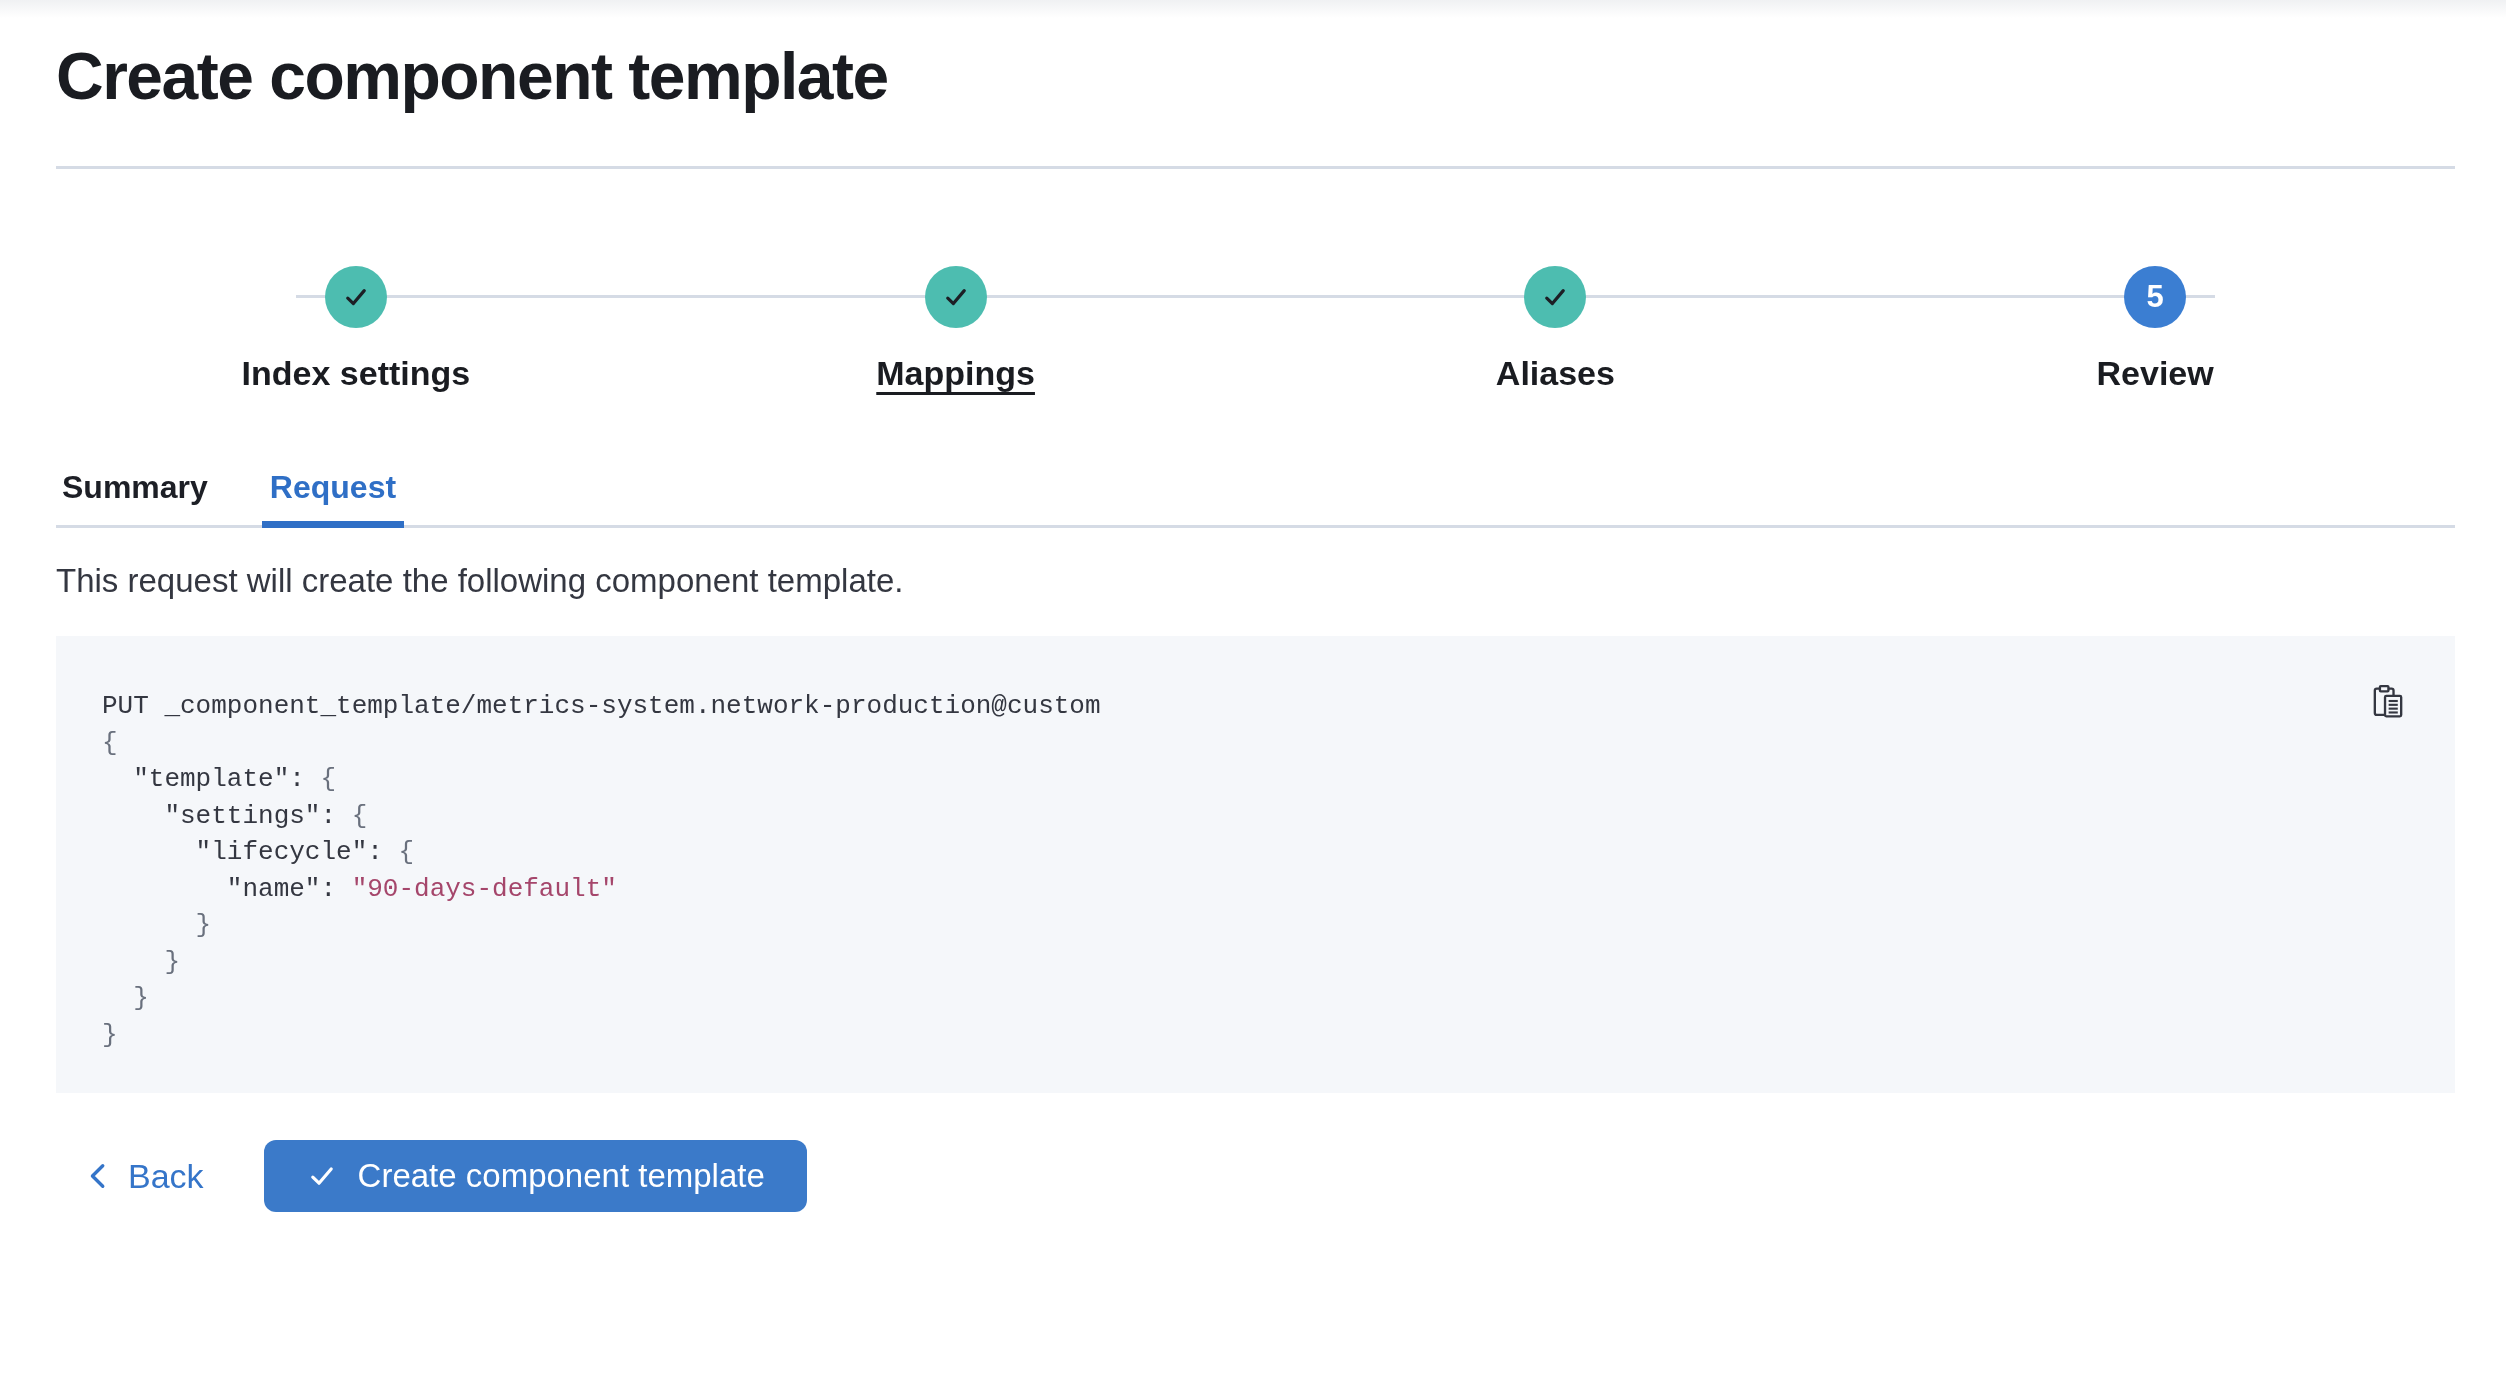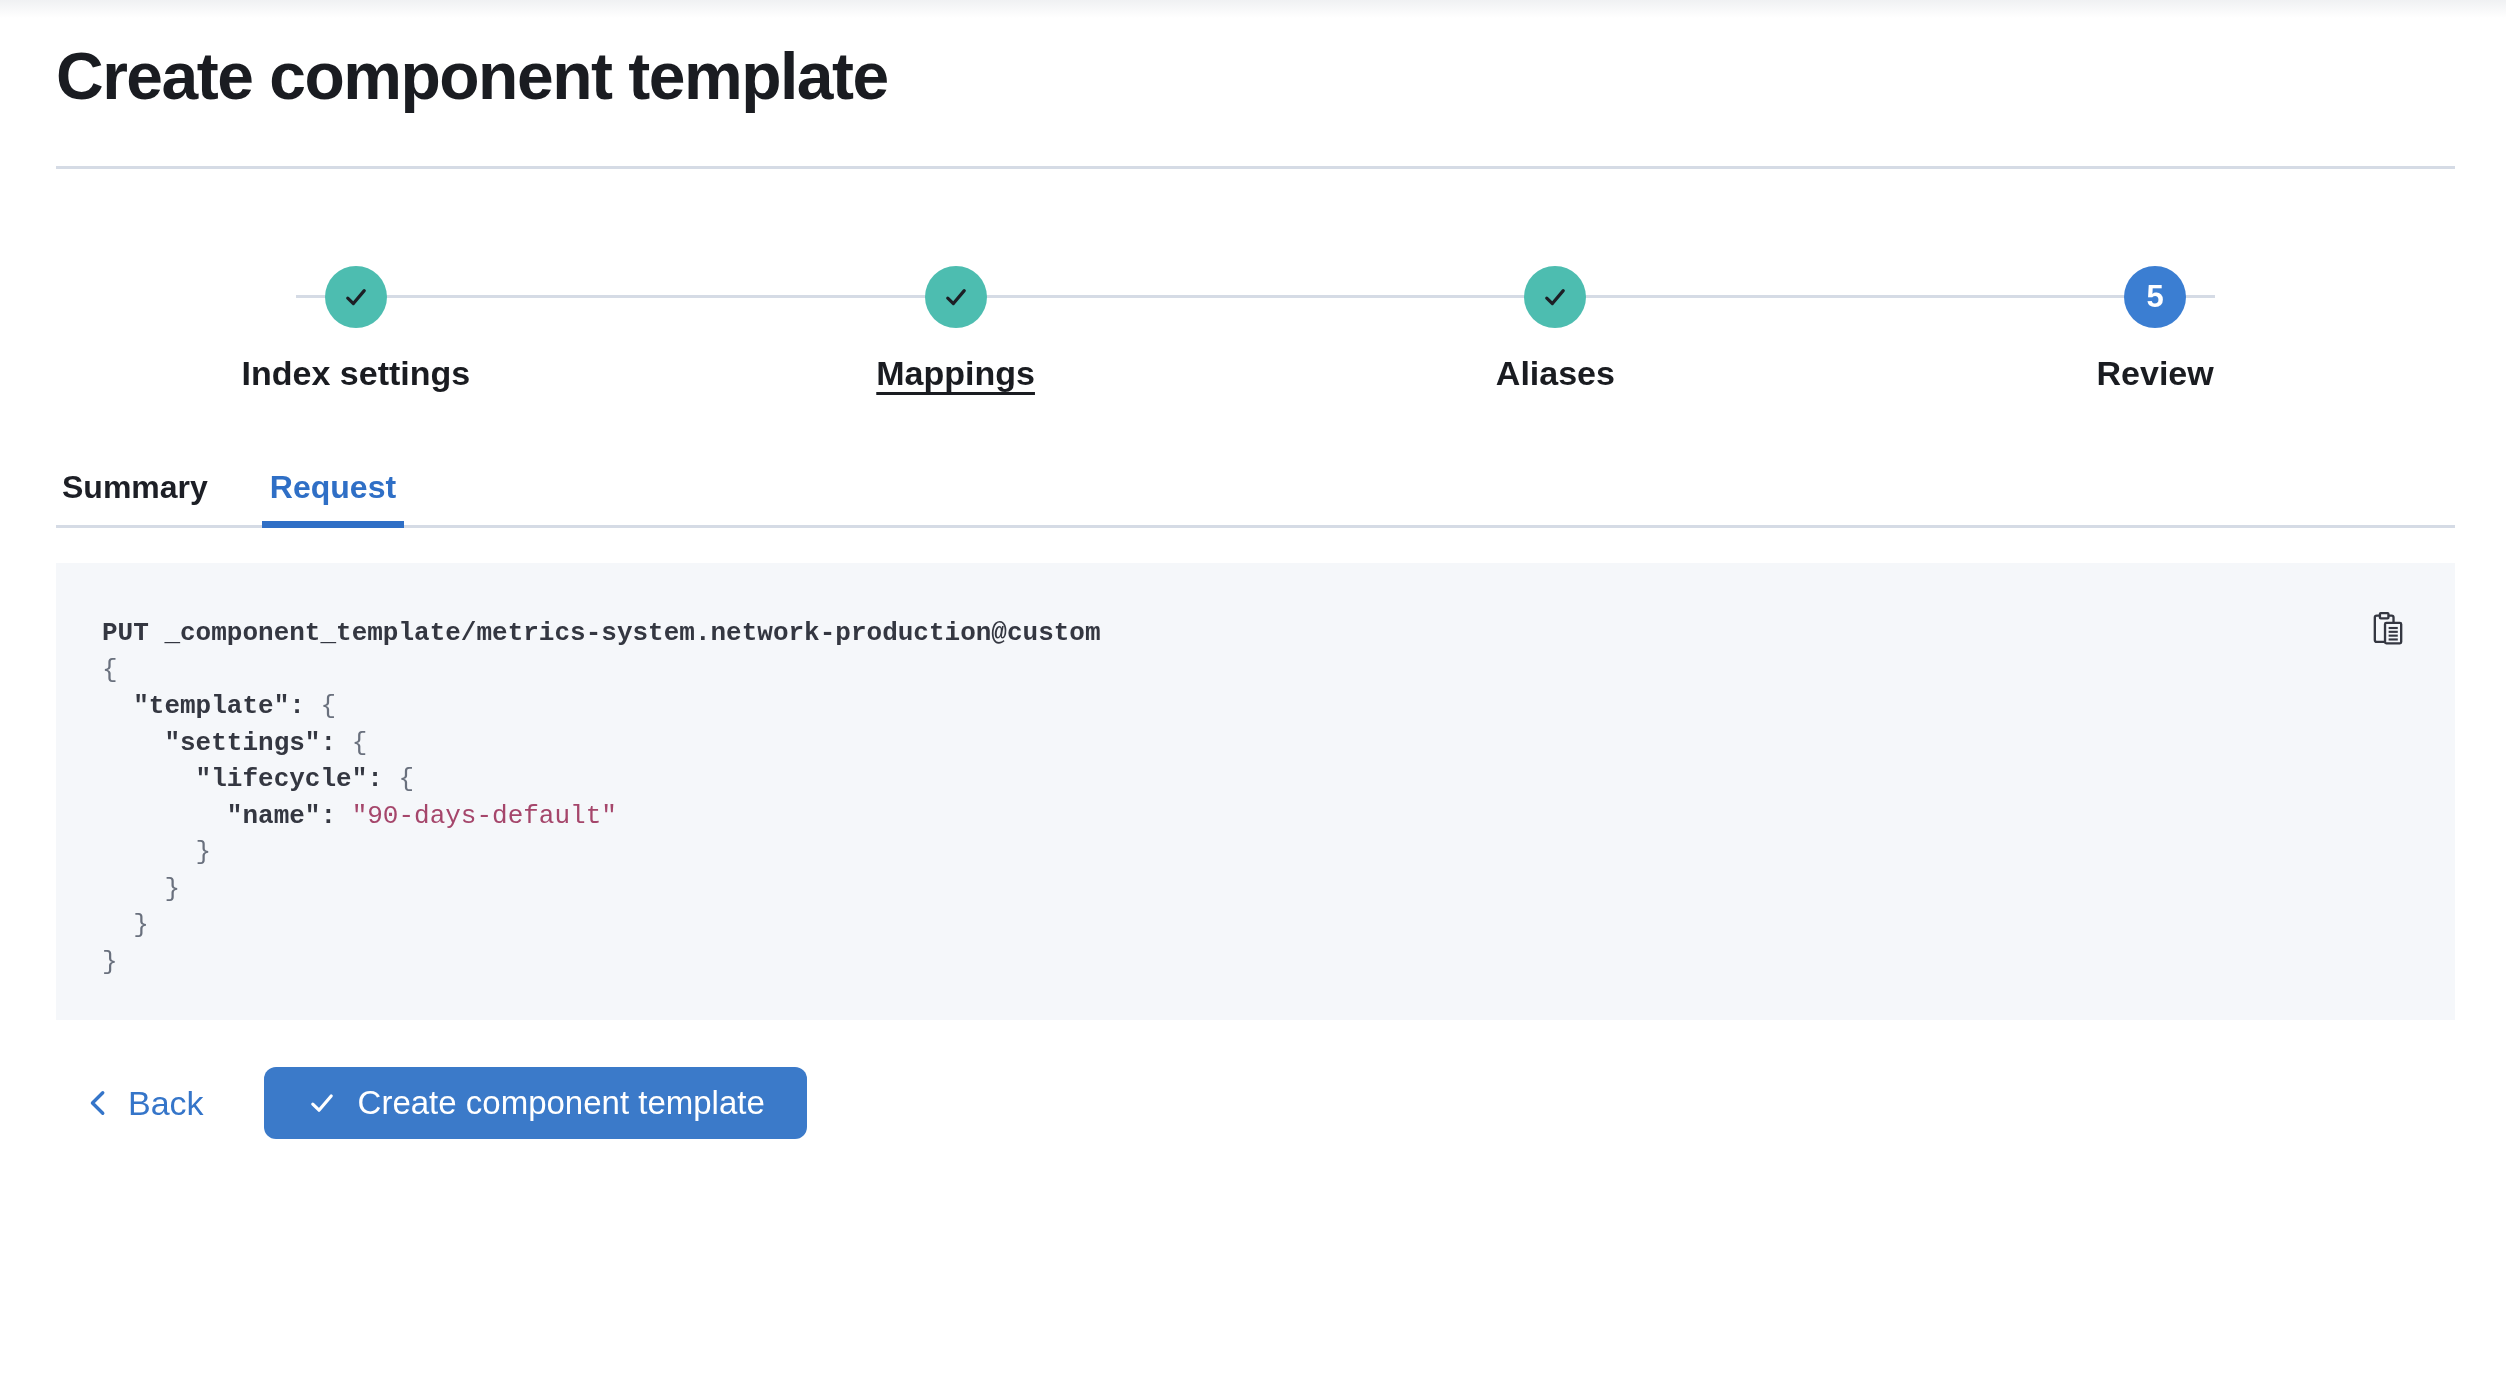--- a/index.html
+++ b/index.html
@@ -43,21 +43,21 @@
 
   
   .request-desc { margin-top:33px; font-size:33px; line-height:40px; color:#343741; }
 
   
   .code-block { position:relative; margin-top:35px; background:#f5f7fa;
                 padding:52px 120px 40px 46px; }
   .code-lines { font-family:"Liberation Mono","DejaVu Sans Mono",monospace;
                 font-size:26px; line-height:36.5px; color:#343741; }
   .code-line { white-space:pre; }
-  .tok-default { color:#343741;font-weight:bold; }
+  .tok-default { color:#343741; }
   .tok-punct   { color:#69707d; }
   .tok-string  { color:#a5466b; }
   .copy-btn { position:absolute; top:44px; right:46px; width:42px; height:42px;
               background:transparent; border:none; cursor:pointer; padding:0;
               display:flex; align-items:center; justify-content:center; }
 
   
   .footer { display:flex; margin-top:47px; }
   .back-link { display:flex; align-items:center; gap:14px; margin-left:28px;
                color:#3575c9; font-size:34px; font-weight:500; background:transparent;
@@ -109,20 +109,21 @@
         <span class="step-label">Review</span>
       </button>
     </div>
 
 
     <div class="tabs">
       <button class="tab inactive">Summary</button>
       <button class="tab active">Request</button>
     </div>
 
+    <p class="request-desc">This request will create the following component template.</p>
 
     <div class="code-block">
       <div class="code-lines">
           <div class="code-line"><span class="tok-default">PUT _component_template/metrics-system.network-production@custom</span></div>
           <div class="code-line"><span class="tok-punct">{</span></div>
           <div class="code-line"><span class="tok-default">  "template": </span><span class="tok-punct">{</span></div>
           <div class="code-line"><span class="tok-default">    "settings": </span><span class="tok-punct">{</span></div>
           <div class="code-line"><span class="tok-default">      "lifecycle": </span><span class="tok-punct">{</span></div>
           <div class="code-line"><span class="tok-default">        "name": </span><span class="tok-string">"90-days-default"</span></div>
           <div class="code-line"><span class="tok-punct">      }</span></div>

